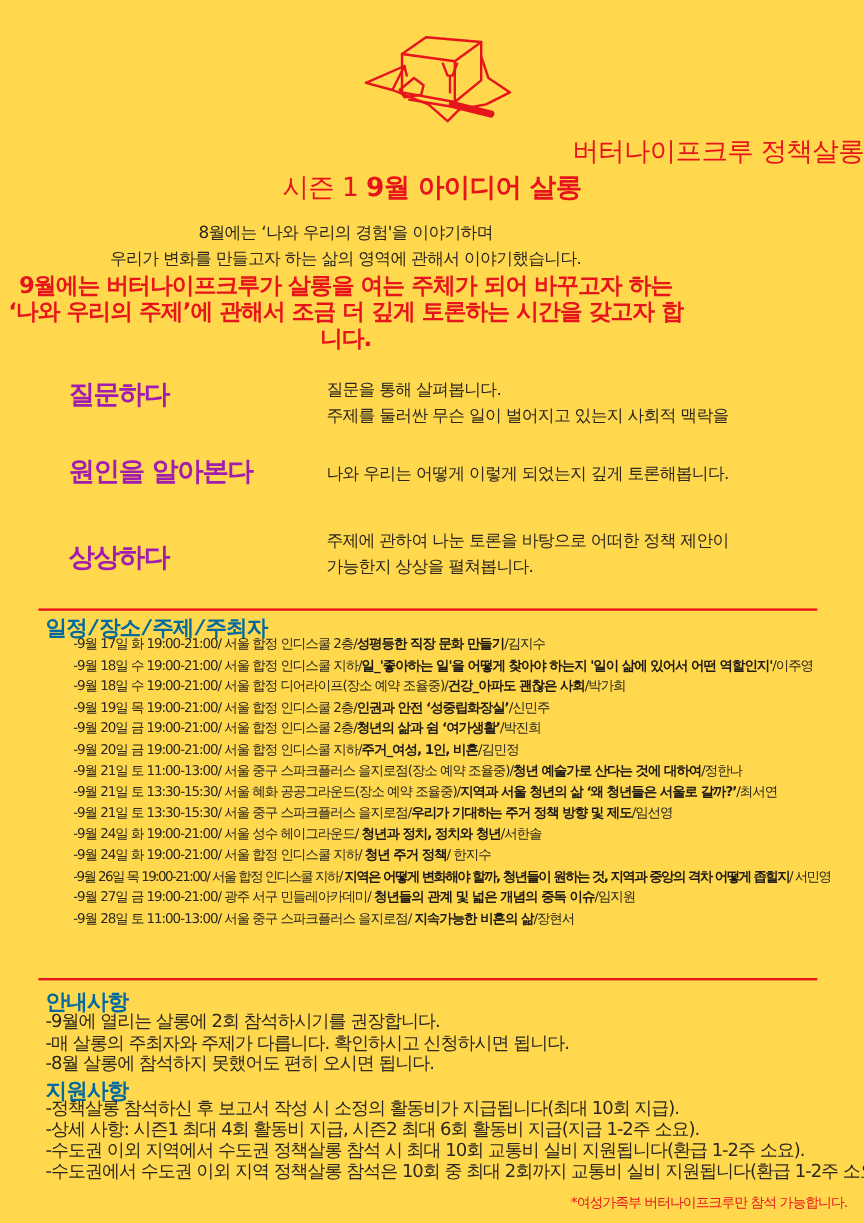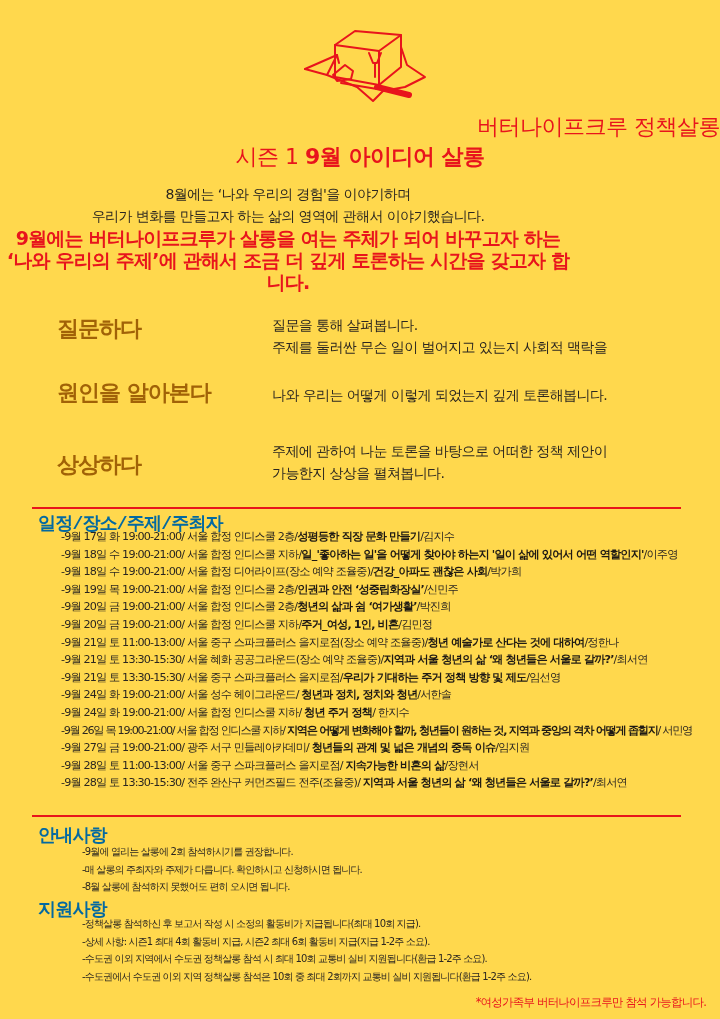--- a/index.html
+++ b/index.html
@@ -12,29 +12,29 @@
     }
     .logo { position: absolute; left: 297px; top: 17px; width: 136px; height: 88px; }
     .title-block { position: absolute; left: 0; top: 112px; width: 720px; text-align: center; color: #E8141C; }
     .title-line1 { font-size: 22px; line-height: 30px; letter-spacing: -0.5px; text-align: right; }
     .title-line2 { font-size: 22px; line-height: 30px; letter-spacing: -0.5px; }
     .title-line2 b { font-weight: bold; }
     .intro { position: absolute; left: 0; top: 183px; width: 576px; text-align: center; font-size: 14px; line-height: 22px; letter-spacing: -0.6px; }
     .intro .red { color: #E8141C; font-weight: bold; font-size: 19px; letter-spacing: -0.8px; }
     .steps { position: absolute; left: 0; top: 310px; width: 720px; }
     .step { position: absolute; left: 0; width: 720px; }
-    .step-title { position: absolute; left: 57px; color: #a16207; font-weight: bold; font-size: 22px; letter-spacing: -1px; white-space: nowrap; }
+    .step-title { position: absolute; left: 57px; color: #a21caf; font-weight: bold; font-size: 22px; letter-spacing: -1px; white-space: nowrap; }
     .step-desc { position: absolute; left: 272px; font-size: 14px; line-height: 22px; letter-spacing: -0.6px; white-space: nowrap; }
     .divider { position: absolute; left: 32px; width: 649px; height: 2px; background: #E8141C; }
     .section-title { position: absolute; left: 38px; font-weight: bold; font-size: 18px; letter-spacing: -0.8px; color: #0369a1; font-family: Liberation Mono, monospace; }
     .schedule { position: absolute; left: 38px; top: 528px; width: 680px; }
     .sched-row { height: 17.6px; font-size: 11.2px; line-height: 17.6px; letter-spacing: -0.85px; white-space: nowrap; overflow: hidden; margin-left: 23px; }
     .sched-row .topic { font-weight: bold; color: #1f1a14; }
     .info-list { position: absolute; left: 38px; width: 660px; }
-    .info-row { height: 17.6px; font-size: 10px; line-height: 17.6px; letter-spacing: -0.85px; white-space: nowrap; margin-left: 44px; }
+    .info-row { height: 17.6px; font-size: 15px; line-height: 17.6px; letter-spacing: -0.85px; white-space: nowrap; }
     .footnote { position: absolute; right: 14px; top: 995px; color: #E8141C; font-size: 11.5px; letter-spacing: -0.8px; white-space: nowrap; }
   </style>
 </head>
 <body>
 
 <svg class="logo" viewBox="0 0 136 88" fill="none" stroke="#E8141C" stroke-width="2" stroke-linejoin="round" stroke-linecap="round">
 
   <path d="M8 52 L40 38 L30 58 L60 70 L76 84 L86 74 L108 70 L128 60 L110 48 L104 30"></path>
   <path d="M8 52 L30 58"></path>
   <path d="M40 38 L42 46"></path>
@@ -98,21 +98,20 @@
   <div class="sched-row"><span>-9월 20일 금 19:00-21:00/ 서울 합정 인디스쿨 2층/</span><span class="topic">청년의 삶과 쉼 ‘여가생활’</span><span>/박진희</span></div>
   <div class="sched-row"><span>-9월 20일 금 19:00-21:00/ 서울 합정 인디스쿨 지하/</span><span class="topic">주거_여성, 1인, 비혼</span><span>/김민정</span></div>
   <div class="sched-row"><span>-9월 21일 토 11:00-13:00/ 서울 중구 스파크플러스 을지로점(장소 예약 조율중)/</span><span class="topic">청년 예술가로 산다는 것에 대하여</span><span>/정한나</span></div>
   <div class="sched-row"><span>-9월 21일 토 13:30-15:30/ 서울 혜화 공공그라운드(장소 예약 조율중)/</span><span class="topic">지역과 서울 청년의 삶 ‘왜 청년들은 서울로 갈까?’</span><span>/최서연</span></div>
   <div class="sched-row"><span>-9월 21일 토 13:30-15:30/ 서울 중구 스파크플러스 을지로점/</span><span class="topic">우리가 기대하는 주거 정책 방향 및 제도</span><span>/임선영</span></div>
   <div class="sched-row"><span>-9월 24일 화 19:00-21:00/ 서울 성수 헤이그라운드/ </span><span class="topic">청년과 정치, 정치와 청년</span><span>/서한솔</span></div>
   <div class="sched-row"><span>-9월 24일 화 19:00-21:00/ 서울 합정 인디스쿨 지하/ </span><span class="topic">청년 주거 정책</span><span>/ 한지수</span></div>
   <div class="sched-row" style="letter-spacing:-1.3px;"><span>-9월 26일 목 19:00-21:00/ 서울 합정 인디스쿨 지하/ </span><span class="topic">지역은 어떻게 변화해야 할까, 청년들이 원하는 것, 지역과 중앙의 격차 어떻게 좁힐지</span><span>/ 서민영</span></div>
   <div class="sched-row"><span>-9월 27일 금 19:00-21:00/ 광주 서구 민들레아카데미/ </span><span class="topic">청년들의 관계 및 넓은 개념의 중독 이슈</span><span>/임지원</span></div>
   <div class="sched-row"><span>-9월 28일 토 11:00-13:00/ 서울 중구 스파크플러스 을지로점/ </span><span class="topic">지속가능한 비혼의 삶</span><span>/장현서</span></div>
-  <div class="sched-row"><span>-9월 28일 토 13:30-15:30/ 전주 완산구 커먼즈필드 전주(조율중)/ </span><span class="topic">지역과 서울 청년의 삶 ‘왜 청년들은 서울로 갈까?’</span><span>/최서연</span></div>
 </div>
 
 <div class="divider" style="top:815px;"></div>
 <div class="section-title" style="top:823px;">안내사항</div>
 <div class="info-list" style="top:843px;">
   <div class="info-row">-9월에 열리는 살롱에 2회 참석하시기를 권장합니다.</div>
   <div class="info-row">-매 살롱의 주최자와 주제가 다릅니다. 확인하시고 신청하시면 됩니다.</div>
   <div class="info-row">-8월 살롱에 참석하지 못했어도 편히 오시면 됩니다.</div>
 </div>
 

